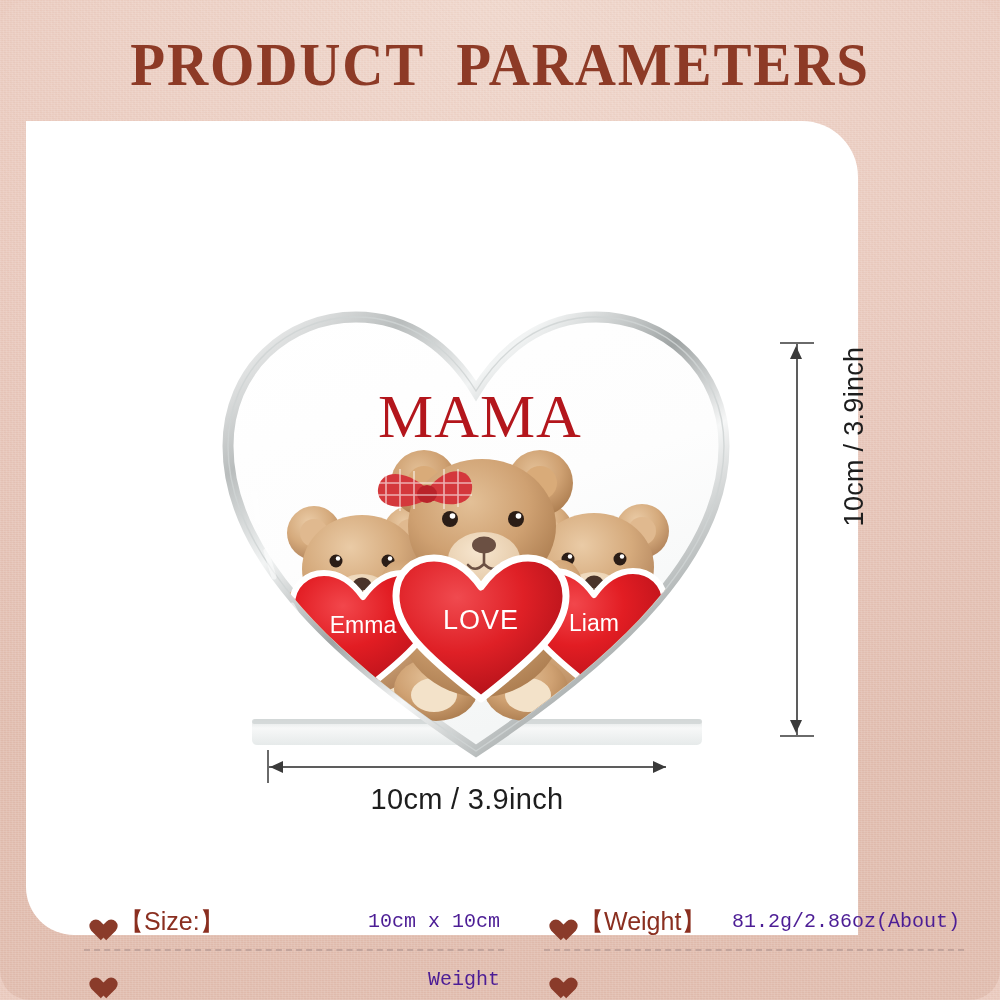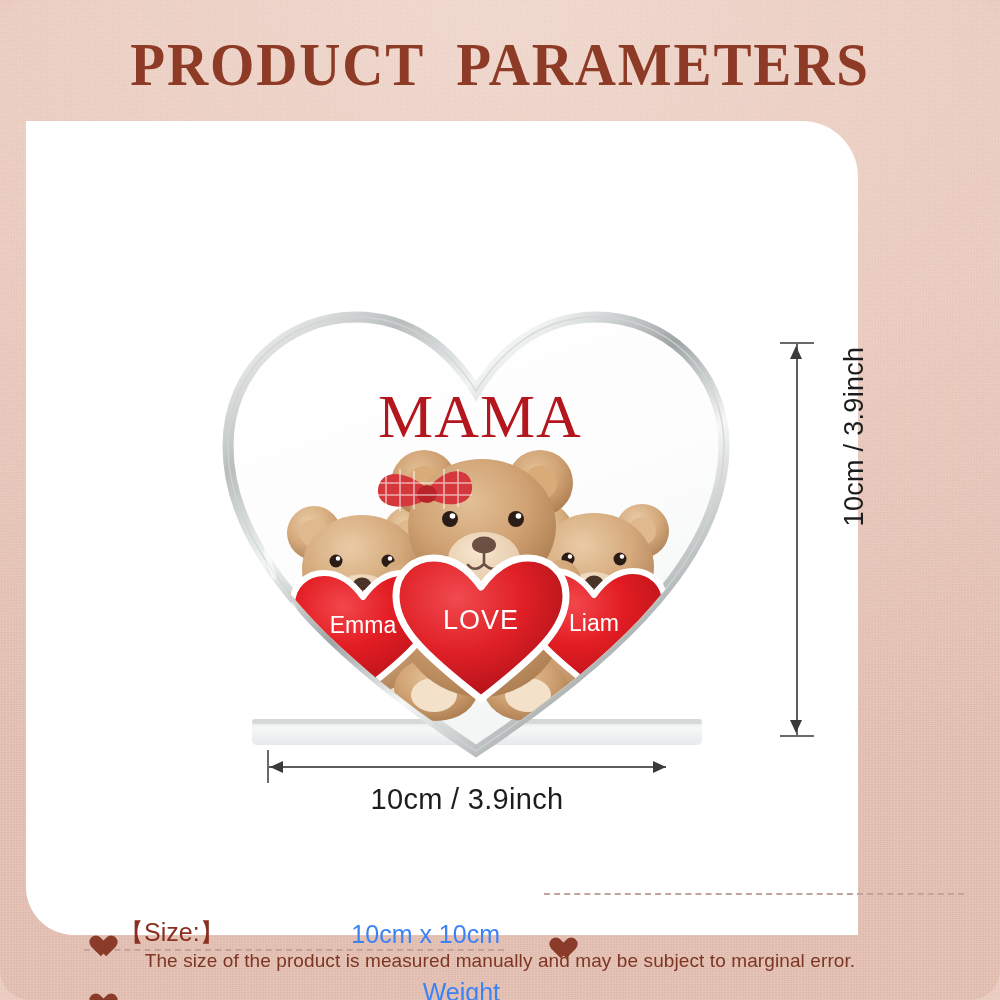--- a/index.html
+++ b/index.html
@@ -69,37 +69,38 @@
     position:absolute;left:241px;top:662px;width:400px;
     text-align:center;font-size:29px;color:#1d1d1d;letter-spacing:.3px;
   }
 
   
   #specs{position:absolute;left:58px;top:772px;width:888px;}
   .spec-col{position:absolute;width:420px;}
   .spec-col.left{left:0;}
   .spec-col.right{left:460px;}
   .spec-row{position:relative;height:56px;}
-  .spec-inner{display:flex;align-items:flex-end;height:56px;}
+  .spec-inner{display:flex;align-items:center;height:56px;}
   .heart-bullet{
     position:relative;width:26px;height:24px;margin-right:9px;flex:none;
   }
   .heart-bullet::before,.heart-bullet::after{
     content:"";position:absolute;top:2px;width:13px;height:20px;
     background:#8a3b2a;border-radius:13px 13px 0 0;
   }
   .heart-bullet::before{left:13px;transform:rotate(45deg);transform-origin:0 100%;}
   .heart-bullet::after{left:13px;transform:rotate(-45deg);transform-origin:100% 100%;}
   .spec-key{
     font-size:25px;color:#8a2f20;white-space:nowrap;
     font-family:"Liberation Sans",sans-serif;
   }
   .spec-val{
-    margin-left:auto;font-size:25px;color:#3b82f6;white-space:nowrap;
+    margin-left:auto;font-size:20px;color:#4c1d95;white-space:nowrap;
     padding-right:4px;
+    font-family:Liberation Mono, monospace;
   }
   .spec-sep{
     height:0;border-top:2px dashed #c2a49c;margin:0;
   }
 
   
   #footer{
     position:absolute;left:0;top:950px;width:1000px;text-align:center;
     font-size:19px;color:#7d3524;letter-spacing:.1px;
   }
@@ -383,27 +384,33 @@
         <div class="spec-row">
           <div class="spec-inner">
             <span class="heart-bullet"></span>
             <span class="spec-val">Weight</span>
           </div>
         </div>
 
       </div>
 
       <div class="spec-col right">
+        <div class="spec-row">
+          <div class="spec-inner">
+            <span class="heart-bullet"></span>
+            <span class="spec-key">【Weight】</span>
+            <span class="spec-val">81.2g/2.86oz(About)</span>
+          </div>
+        </div>
         <div class="spec-sep"></div>
         <div class="spec-row">
           <div class="spec-inner">
             <span class="heart-bullet"></span>
           </div>
         </div>
 
       </div>
 
     </div>
   </div>
 
-  <div id="footer">The size of the product is measured manually and may be subject to marginal error.</div>
 
 </div>
 
 </body></html>

